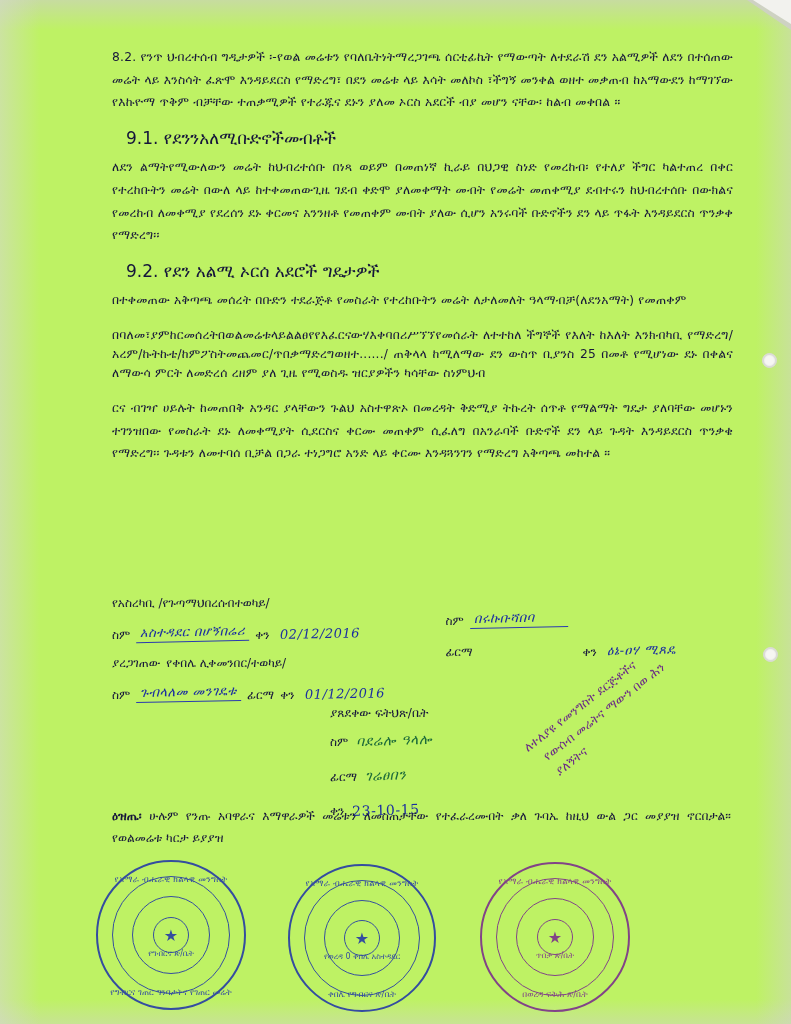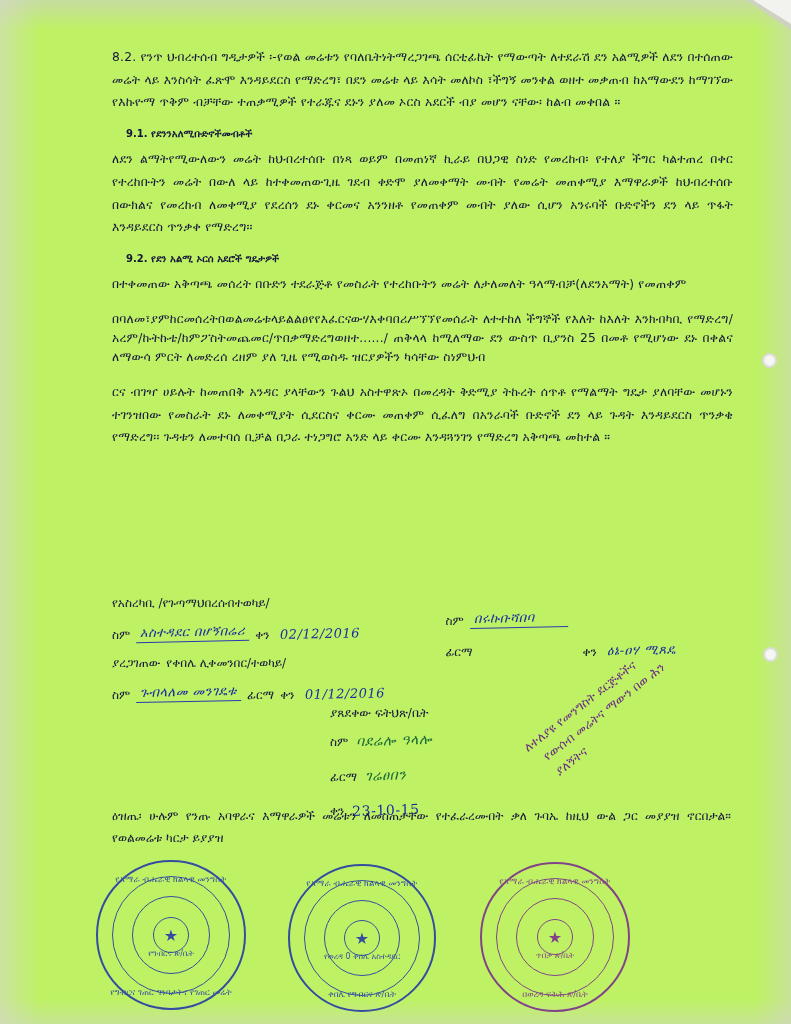--- a/index.html
+++ b/index.html
@@ -68,22 +68,22 @@
     color: #16163a;
   }
   p.heading {
     margin: 16px 0 10px 0;
     font-size: 12.6px;
     font-weight: 600;
     color: #14143a;
   }
   p.sub-heading {
     margin: 12px 0 8px 14px;
-    font-size: 10px;
-    font-weight: 700;
+    font-size: 17px;
+    font-weight: 400;
     color: #14143a;
   }
   p.tight { line-height: 1.55; }
 
   
   .sig-area {
     position: absolute;
     left: 112px;
     right: 50px;
     top: 596px;
@@ -173,21 +173,21 @@
   .footer-note {
     position: absolute;
     left: 112px;
     right: 60px;
     top: 806px;
     font-size: 12.2px;
     line-height: 1.8;
     color: #16163a;
     text-align: justify;
   }
-  .footer-note .lead { font-weight: 400; }
+  .footer-note .lead { font-weight: 700; }
 
   
   .stamp {
     position: absolute;
     border-radius: 50%;
     display: flex;
     align-items: center;
     justify-content: center;
     text-align: center;
     opacity: .88;
@@ -201,21 +201,20 @@
   .stamp-purple { color: #7a2c8c; }
   .stamp .ring-outer { inset: 0; border: 2px solid currentColor; }
   .stamp .ring-inner { inset: 16px; border: 1.5px solid currentColor; }
   .stamp .ring-core { position: absolute; inset: 36px; border-radius: 50%; border: 1px solid currentColor; }
   .stamp .top-text {
     position: absolute;
     top: 14px; left: 0; right: 0;
     font-size: 8.5px;
     letter-spacing: .3px;
     line-height: 1.25;
-    font-family: Liberation Serif, serif;
   }
   .stamp .bottom-text {
     position: absolute;
     bottom: 12px; left: 0; right: 0;
     font-size: 8.5px;
     line-height: 1.25;
   }
   .stamp .center-emblem {
     position: absolute;
     top: 50%; left: 50%;
@@ -247,21 +246,21 @@
 <div class="page">
   <div class="scan-shade"></div>
   <div class="corner-fold"></div>
   <div class="corner-fold2"></div>
   <div class="punch p1"></div>
   <div class="punch p2"></div>
 
   <div class="body-text">
     <p class="para">8.2. የንጥ ህብረተሰብ ግዲታዎች ፡-የወል መሬቱን የባለቤትነትማረጋገጫ ሰርቲፊኬት የማውጣት ለተደራሽ ደን አልሚዎች ለደን በተሰጠው መሬት ላይ እንስሳት ፈጽሞ እንዳይደርስ የማድረግ፣ በደን መሬቱ ላይ እሳት መለኮስ ፣ችግኝ መንቀል ወዘተ መቃጠብ ከአማውደን ከማገኘው የእኩዮማ ጥቅም ብቻቸው ተጠቃሚዎች የተራጁና ደኑን ያለመ ኦርስ አደርች ብያ መሆን ናቸው፡ ከልብ መቀበል ።</p>
     <p class="sub-heading">9.1. የደንንአለሚቡድኖችመብቶች</p>
-    <p class="para">ለደን ልማትየሚውለውን መሬት ከህብረተሰቡ በነጻ ወይም በመጠነኛ ኪራይ በህጋዊ ስነድ የመረከብ፡ የተለያ ችግር ካልተጠረ በቀር የተረከቡትን መሬት በውለ ላይ ከተቀመጠውጊዜ ገደብ ቀድሞ ያለመቀማት መብት የመሬት መጠቀሚያ እማዋራዎች ከህብረተሰቡ በውክልና የመረከብ ለመቀሚያ የደረሰን ደኑ ቀርመና አንንዘቶ የመጠቀም መብት ያለው ሲሆን አንሩባች ቡድኖችን ደን ላይ ጥፋት እንዳይደርስ ጥንቃቀ የማድረግ፡፡</p>
+    <p class="para">ለደን ልማትየሚውለውን መሬት ከህብረተሰቡ በነጻ ወይም በመጠነኛ ኪራይ በህጋዊ ስነድ የመረከብ፡ የተለያ ችግር ካልተጠረ በቀር የተረከቡትን መሬት በውለ ላይ ከተቀመጠውጊዜ ገደብ ቀድሞ ያለመቀማት መብት የመሬት መጠቀሚያ ደብተሩን ከህብረተሰቡ በውክልና የመረከብ ለመቀሚያ የደረሰን ደኑ ቀርመና አንንዘቶ የመጠቀም መብት ያለው ሲሆን አንሩባች ቡድኖችን ደን ላይ ጥፋት እንዳይደርስ ጥንቃቀ የማድረግ፡፡</p>
     <p class="sub-heading">9.2. የደን አልሚ ኦርሰ አደሮች ግዴታዎች</p>
     <p class="para">በተቀመጠው አቅጣጫ መሰረት በቡድን ተደራጅቶ የመስራት የተረከቡትን መሬት ለታለመለት ዓላማብቻ(ለደንአማት) የመጠቀም</p>
     <p class="para tight">በባለመ፣ያምከርመሰረትበወልመሬቱላይልልፀየየእፈርናውሃእቀባበሪሥኘኘየመሰራት ለተተከለ ችግኞች የእለት ከእለት እንክብካቢ የማድረግ/አረም/ኩትኩቴ/ከምፖስትመጨመር/ጥበቃማድረግወዘተ....../ ጠቅላላ ከሚለማው ደን ውስጥ ቢያንስ 25 በመቶ የሚሆነው ደኑ በቀልና ለማውሳ ምርት ለመድረሰ ረዘም ያለ ጊዜ የሚወስዱ ዝርያዎችን ካሳቸው ስነምህብ</p>
     <p class="para">ርና ብገዣ ሀይሉት ከመጠበቅ አንዳር ያላቸውን ጉልህ አስተዋጽኦ በመረዳት ቅድሚያ ትኩረት ሰጥቶ የማልማት ግዴታ ያለባቸው መሆኑን ተገንዝበው የመስራት ደኑ ለመቀሚያት ሲደርስና ቀርሙ መጠቀም ሲፈለግ በአንራባች ቡድኖች ደን ላይ ጉዳት እንዳይደርስ ጥንቃቄ የማድረግ፡፡ ጉዳቱን ለመተባሰ ቢቻል በጋራ ተነጋግሮ አንድ ላይ ቀርሙ እንዳጓንገን የማድረግ አቅጣጫ መከተል ።</p>
   </div>
 
   <div class="sig-area">
     <div class="sig-cols">
       <div class="sig-col left">
         <div class="sig-label">የአስረካቢ /የጉጣማህበረሰብተወካይ/</div>

